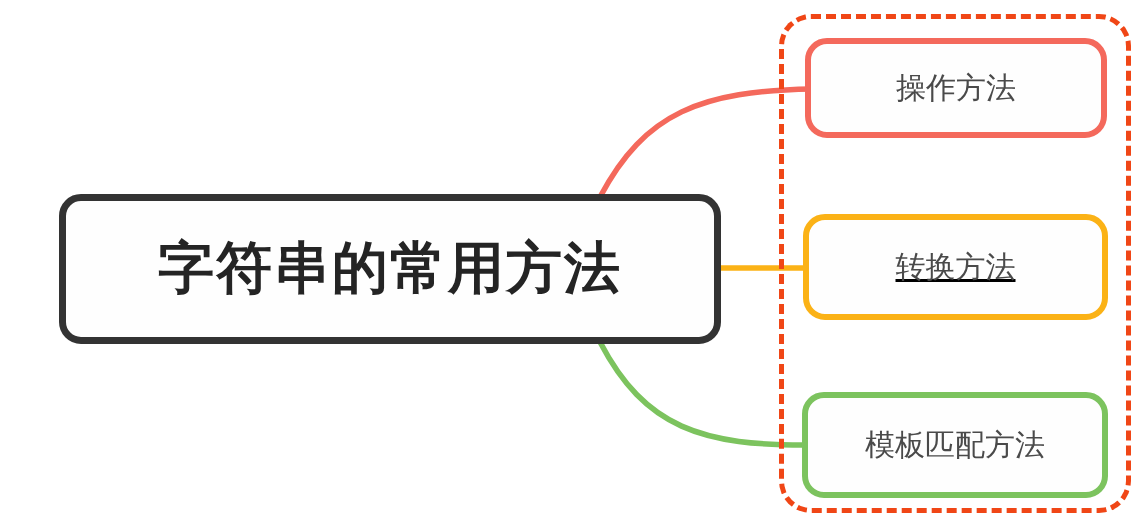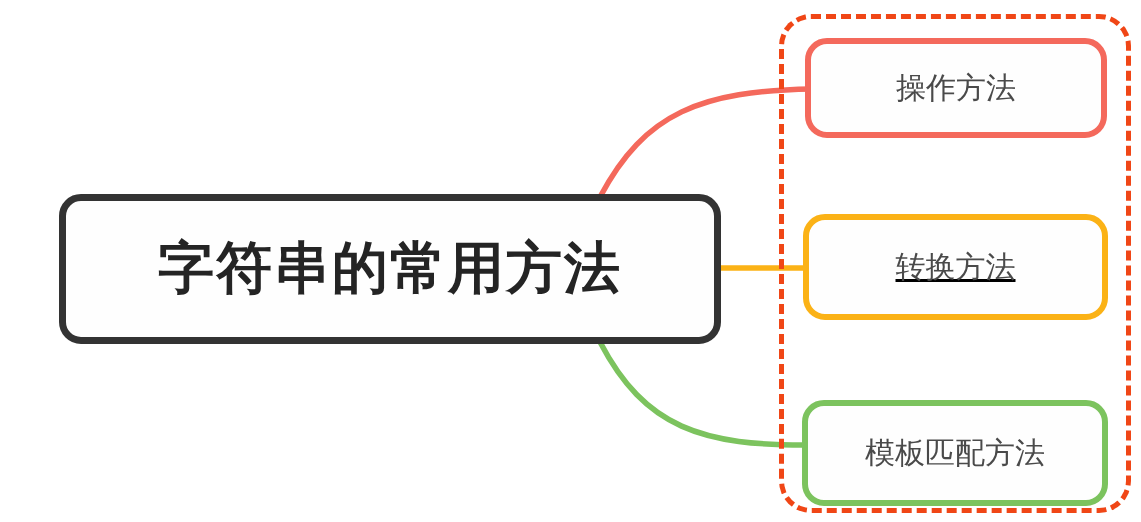--- a/index.html
+++ b/index.html
@@ -81,21 +81,21 @@
   .node-conversion {
     left: 803px;
     top: 214px;
     width: 305px;
     height: 106px;
     border: 6px solid #fbb216;
     text-decoration: underline;
   }
   .node-template {
     left: 802px;
-    top: 400px;
+    top: 392px;
     width: 306px;
     height: 106px;
     border: 6px solid #7cc35e;
   }
 </style>
 </head>
 <body>
 
 <div class="canvas">
 

